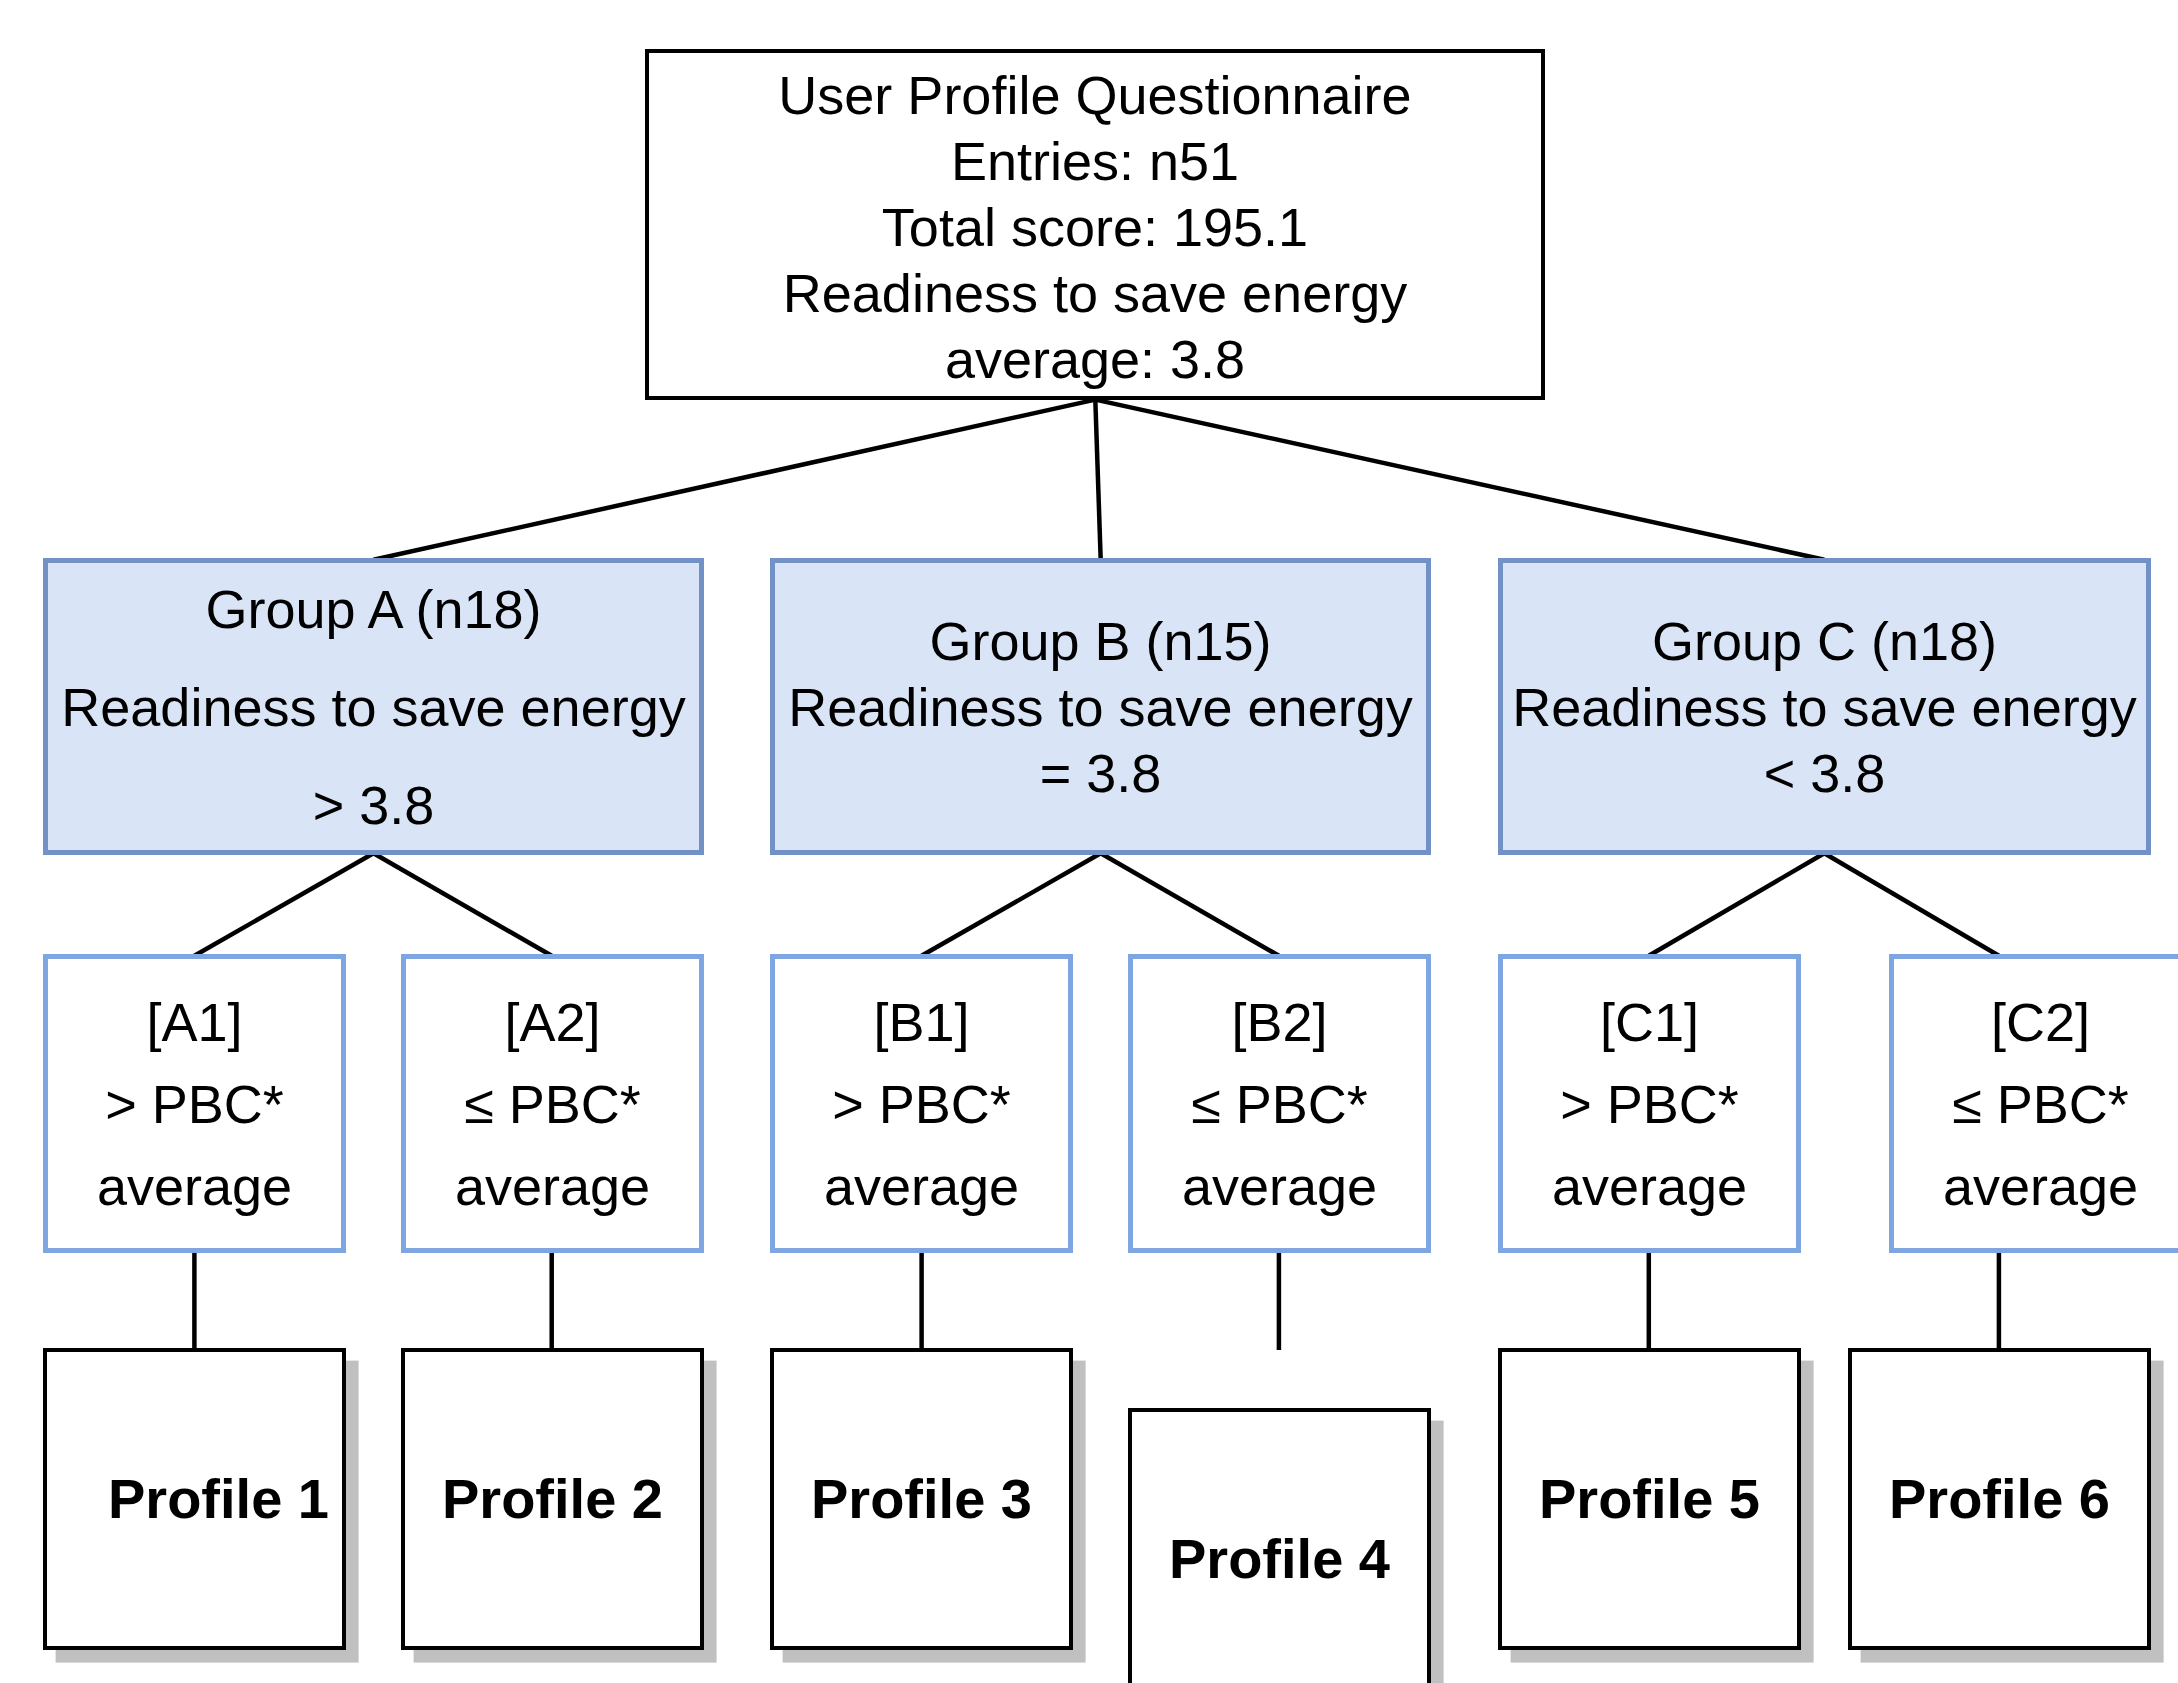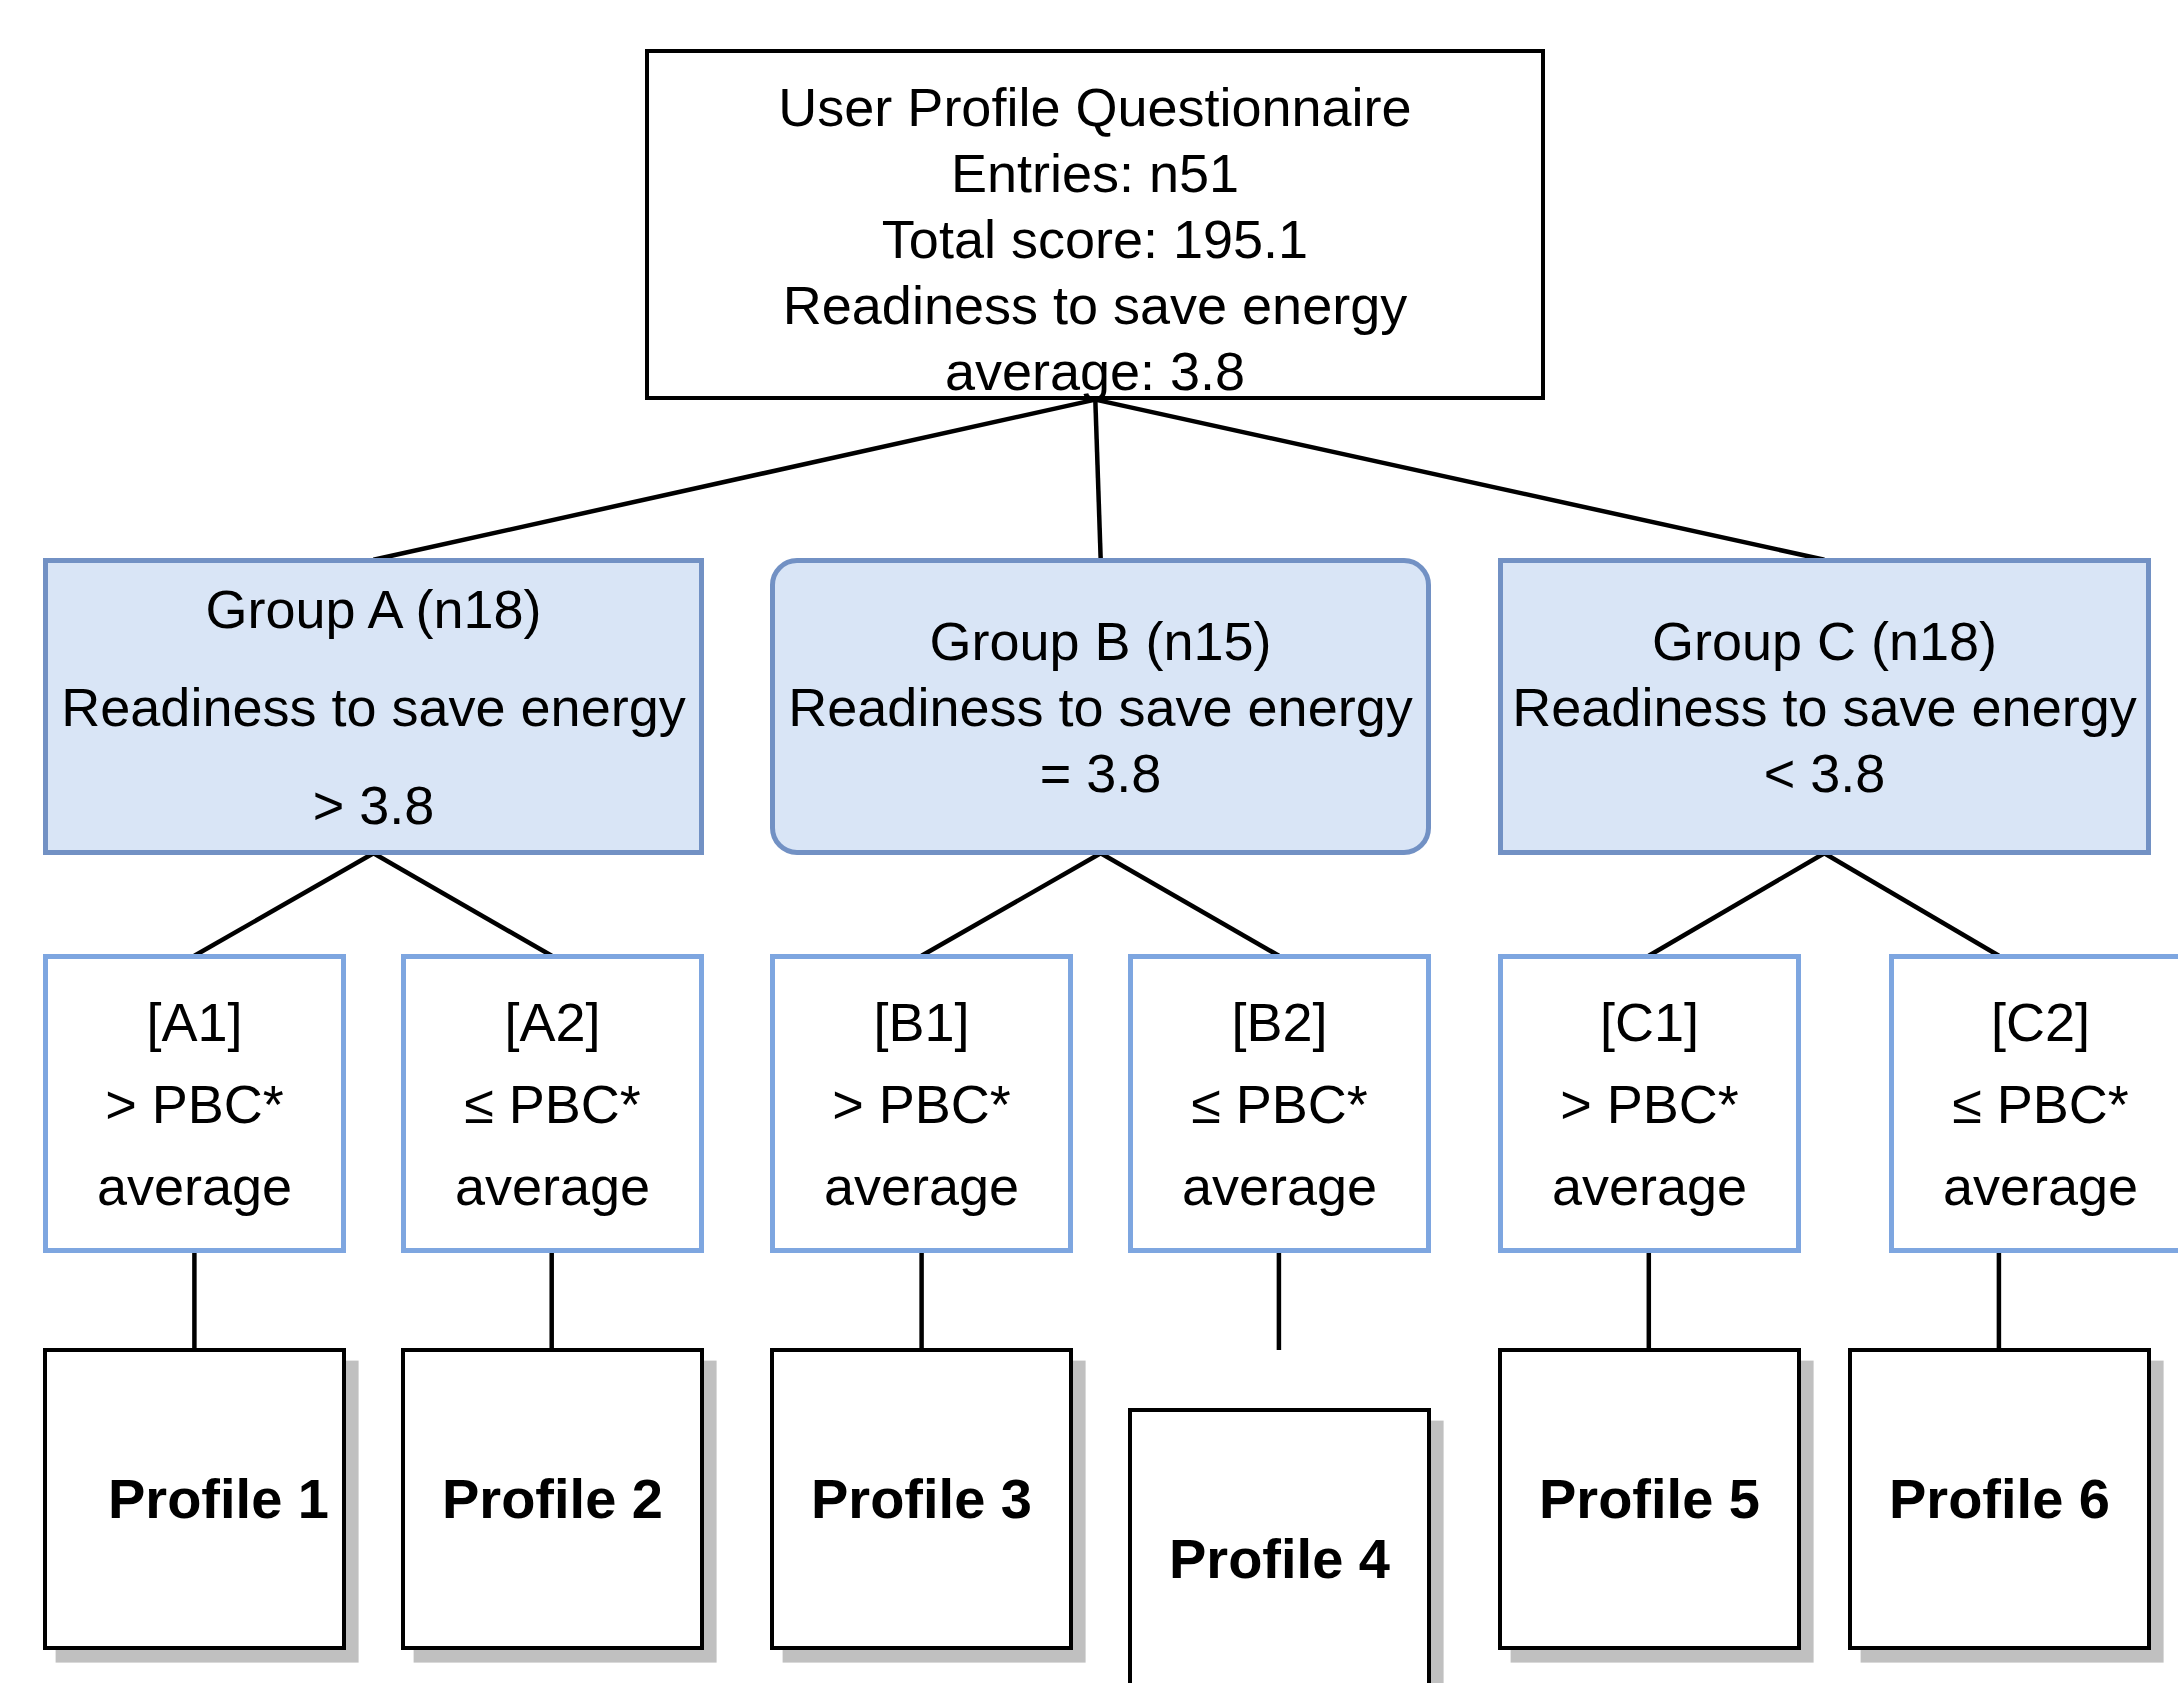--- a/index.html
+++ b/index.html
@@ -38,21 +38,21 @@
     justify-content: center;
     align-items: center;
     text-align: center;
     font-size: 54px;
     line-height: 66px;
     background: #ffffff;
   }
   .node.root {
     border: 4.5px solid var(--node-border, #000000);
     justify-content: flex-start;
-    padding-top: 21px;
+    padding-top: 9px;
   }
   .node.group {
     background: var(--group-fill, #d9e5f6);
     border: 5.4px solid var(--group-border, #7291c4);
   }
   .node.sub {
     border: 5.4px solid var(--sub-border, #7ea6e0);
     gap: 16px;
   }
   .node.profile {
@@ -93,21 +93,21 @@
     <div class="line">Readiness to save energy</div>
     <div class="line">average: 3.8</div>
   </div>
 
   <div class="node group" style="left:43px; top:558px; width:661px; height:297px;gap:32px;">
     <div class="line">Group A (n18)</div>
     <div class="line">Readiness to save energy</div>
     <div class="line">&gt; 3.8</div>
   </div>
 
-  <div class="node group" style="left:770px; top:558px; width:661px; height:297px;border-radius:27px;">
+  <div class="node group" style="left:770px; top:558px; width:661px; height:297px;">
     <div class="line">Group B (n15)</div>
     <div class="line">Readiness to save energy</div>
     <div class="line">= 3.8</div>
   </div>
 
   <div class="node group" style="left:1498px; top:558px; width:653px; height:297px;">
     <div class="line">Group C (n18)</div>
     <div class="line">Readiness to save energy</div>
     <div class="line">&lt; 3.8</div>
   </div>

